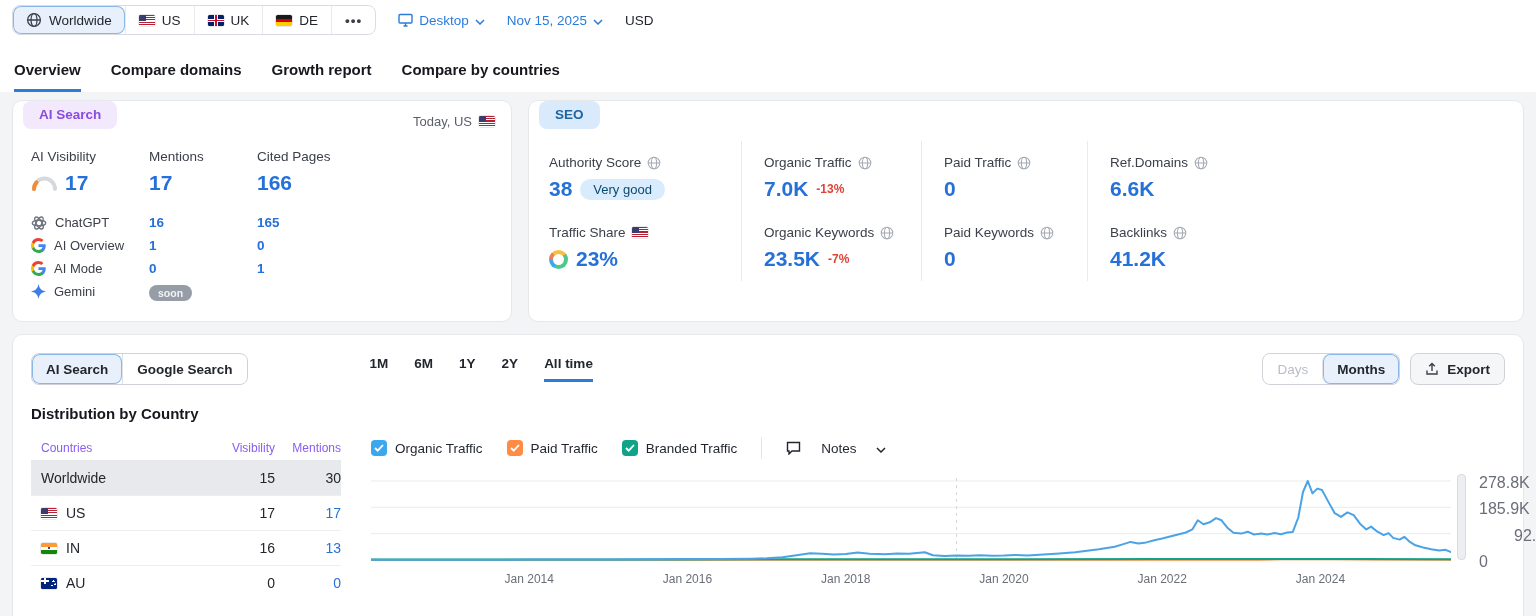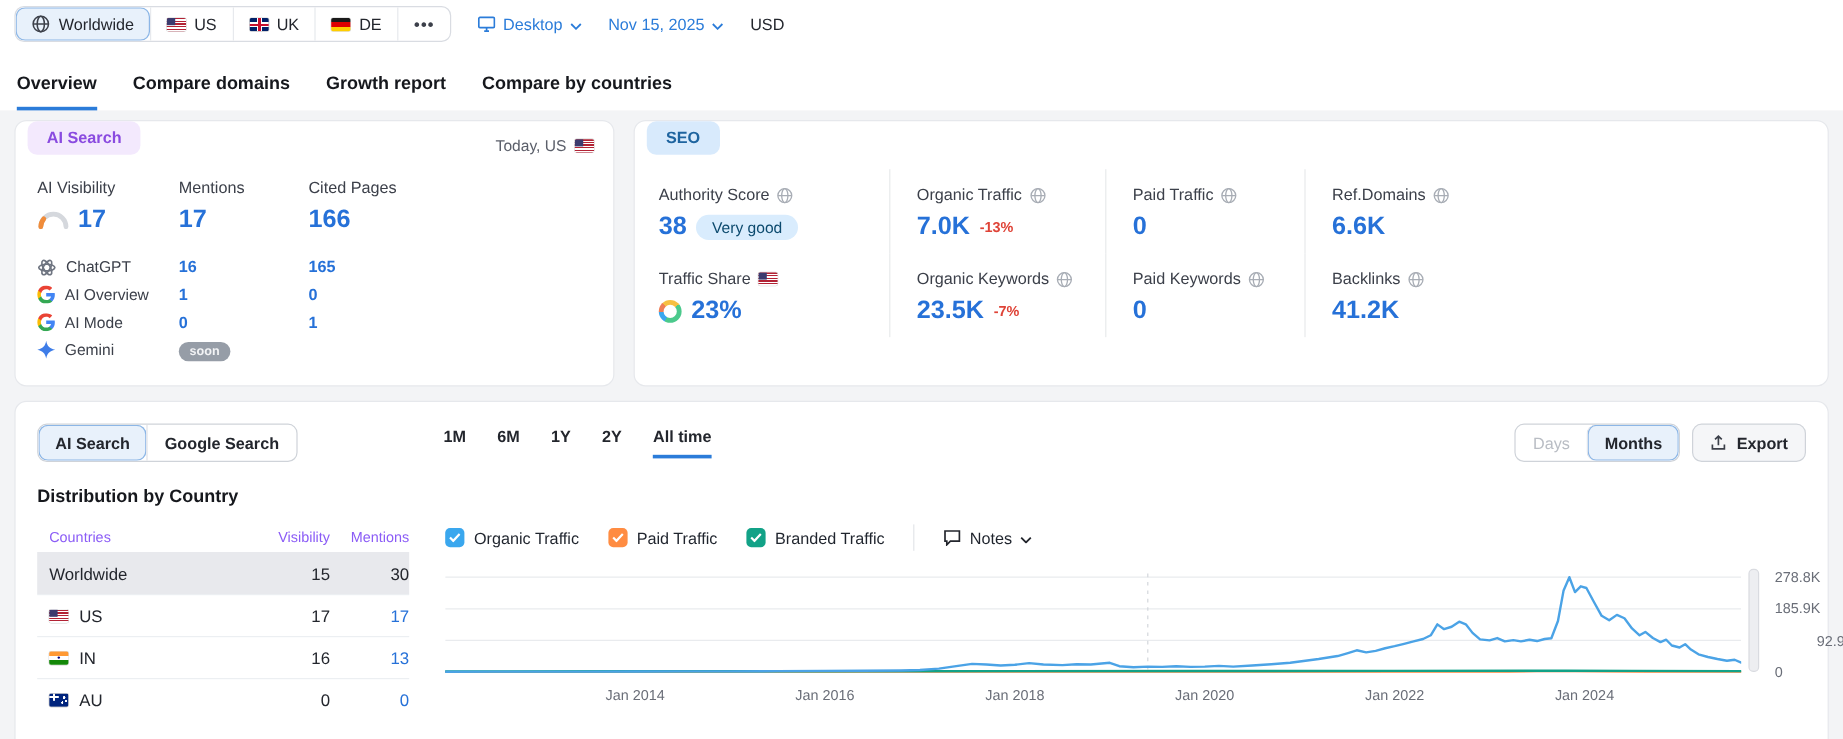--- a/index.html
+++ b/index.html
@@ -108,27 +108,27 @@
   .tbl-row.sel { background:#e8e9ed; border-top-color:transparent; }
   .tbl-row .cname { display:flex; align-items:center; gap:9px; padding-left:10px; }
   .tbl-row.sel .cname { padding-left:10px; }
   .tbl-row .mnt.link { color:#2671d8; font-weight:400; }
 
   
   .legend { display:flex; align-items:center; height:24px; gap:24px; }
   .leg-item { display:flex; align-items:center; gap:8px; font-size:13.5px; color:#1f242d; cursor:pointer; }
   .cbx { width:16px; height:16px; border-radius:4px; display:flex; align-items:center; justify-content:center; flex:none; }
   .leg-div { width:1px; height:22px; background:#e3e5e9; }
-  .notes { display:flex; align-items:center; gap:7px; font-size:13.5px; color:#1f242d; cursor:pointer; }
+  .notes { display:flex; align-items:center; gap:20px; font-size:13.5px; color:#1f242d; cursor:pointer; }
 
   
   .plot-wrap { position:relative; margin-top:14px; height:92px; }
   .plot-wrap svg.main { position:absolute; left:0; top:0; }
   .scroll-handle { position:absolute; left:1086px; top:0; width:9px; height:86px; background:#edeef1; border:1px solid #d9dbe0; border-radius:4px; cursor:grab; }
-  .ylab { position:absolute; left:1108px; font-size:12px; color:#6a6e78; }
+  .ylab { position:absolute; left:1108px; font-size:16px; color:#6a6e78; }
   .xaxis { position:relative; height:20px; margin-top:6px; }
   .xlab { position:absolute; width:80px; text-align:center; font-size:12px; color:#6a6e78; }
 
   .ico { flex:none; display:inline-flex; }
 </style>
 </head>
 <body>
 
 <div class="topbar">
   <div class="seg-group">

